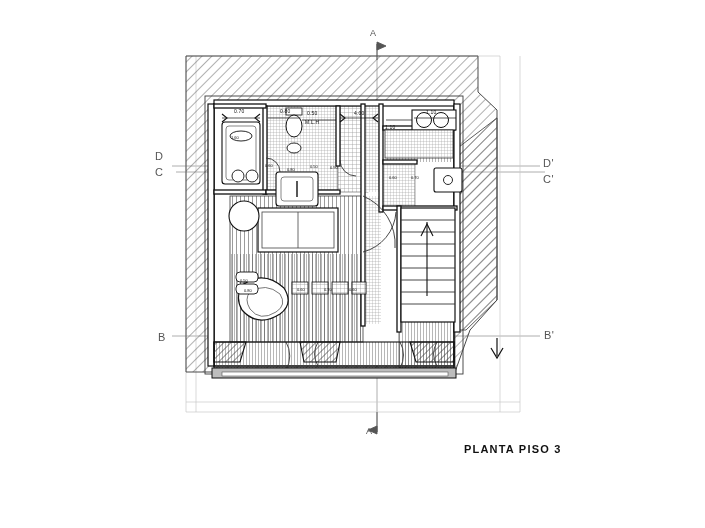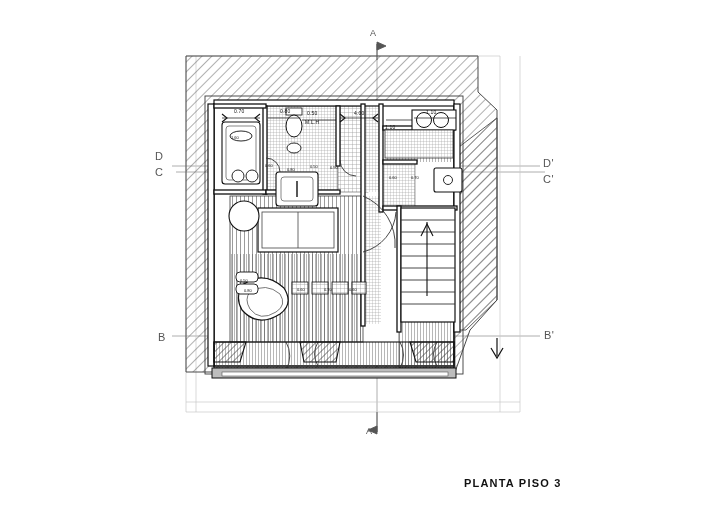--- a/index.html
+++ b/index.html
@@ -290,21 +290,21 @@
   <g stroke="#555" fill="#555" stroke-width="0.9">
     <line x1="377" y1="44" x2="377" y2="60"></line>
     <polygon points="377,42 386,46 377,50"></polygon>
   </g>
   <g stroke="#555" fill="#555" stroke-width="0.9">
     <line x1="377" y1="412" x2="377" y2="432"></line>
     <polygon points="377,434 368,430 377,426"></polygon>
   </g>
 </svg>
 
-<div class="title-label" style="left:464px;top:477px;">PLANTA PISO 3</div>
+<div class="title-label" style="left:464px;top:443px;">PLANTA PISO 3</div>
 
 <div class="sec-label" style="left:155px;top:150px;">D</div>
 <div class="sec-label" style="left:155px;top:166px;">C</div>
 <div class="sec-label" style="left:543px;top:157px;">D'</div>
 <div class="sec-label" style="left:543px;top:173px;">C'</div>
 <div class="sec-label" style="left:158px;top:331px;">B</div>
 <div class="sec-label" style="left:544px;top:329px;">B'</div>
 <div class="sec-label" style="left:370px;top:28px;font-size:9px;">A</div>
 <div class="sec-label" style="left:366px;top:426px;font-size:9px;">A'</div>
 

